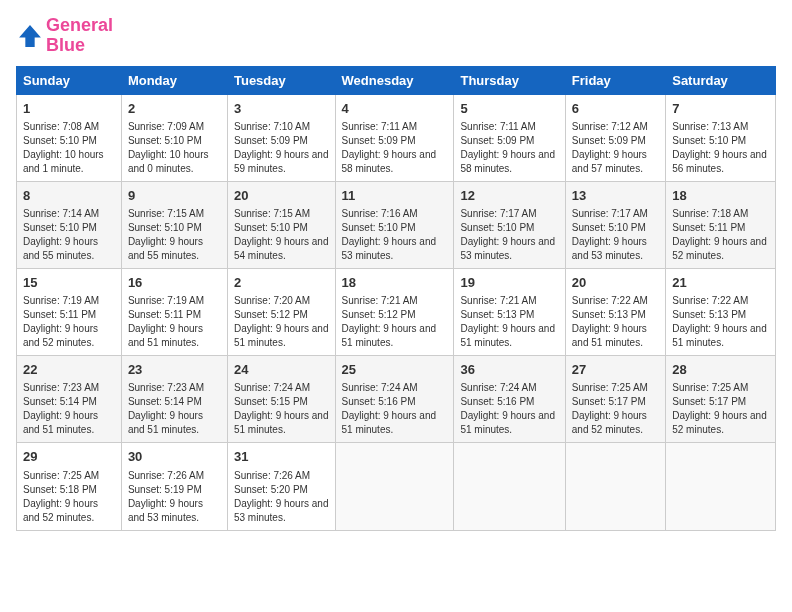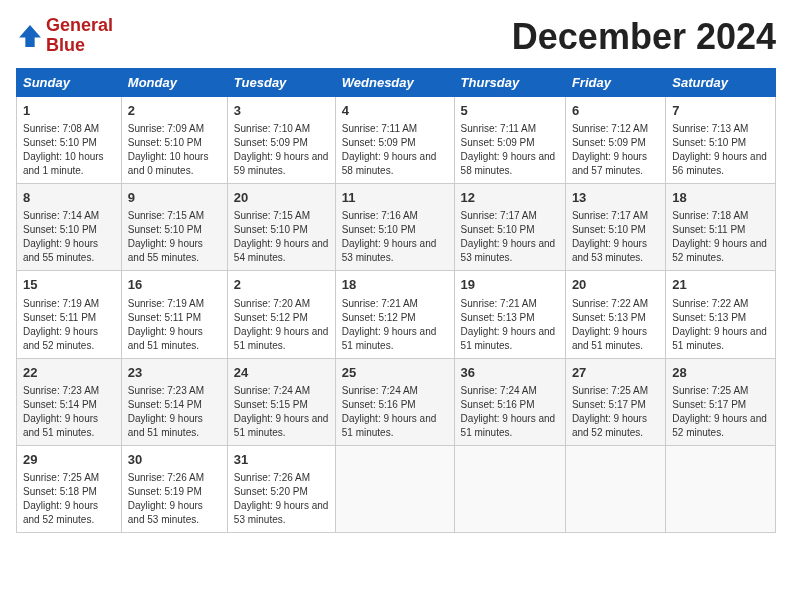--- a/index.html
+++ b/index.html
@@ -20,21 +20,21 @@
       display: flex;
       align-items: center;
     }
     .logo-text {
       font-size: 18px;
       font-weight: bold;
       color: #333;
       line-height: 1.1;
     }
     .logo-text span {
-      color: #b91c1c;
+      color: #ec4899;
     }
     .logo-icon {
       width: 28px;
       height: 28px;
       margin-right: 2px;
     }
     .title-block {
       text-align: right;
     }
     .calendar-title {
@@ -52,21 +52,20 @@
       font-size: 11px;
     }
     thead tr th {
       background-color: #1565c0;
       color: #fff;
       text-align: left;
       padding: 6px 6px;
       font-size: 13px;
       font-weight: bold;
       border: 1px solid #1565c0;
-      font-style: italic;
     }
     tbody tr td {
       vertical-align: top;
       padding: 5px 6px;
       border: 1px solid #ccc;
       min-height: 70px;
       background: #fff;
       color: #333;
       line-height: 1.4;
     }
@@ -95,21 +94,20 @@
     <svg class="logo-icon" viewBox="0 0 36 36">
       <rect x="0" y="0" width="36" height="36" fill="white"></rect>
       <polygon points="18,4 32,20 24,20 24,32 12,32 12,20 4,20" fill="#1565c0"></polygon>
     </svg>
     <div class="logo-text">
       <span>General</span><br>
       <span>Blue</span>
     </div>
   </div>
   <div class="title-block">
-    <div class="calendar-title">December 2024</div>
   </div>
 </div>
 
 <table>
   <thead>
     <tr>
     <th>Sunday</th>
         <th>Monday</th>
         <th>Tuesday</th>
         <th>Wednesday</th>

